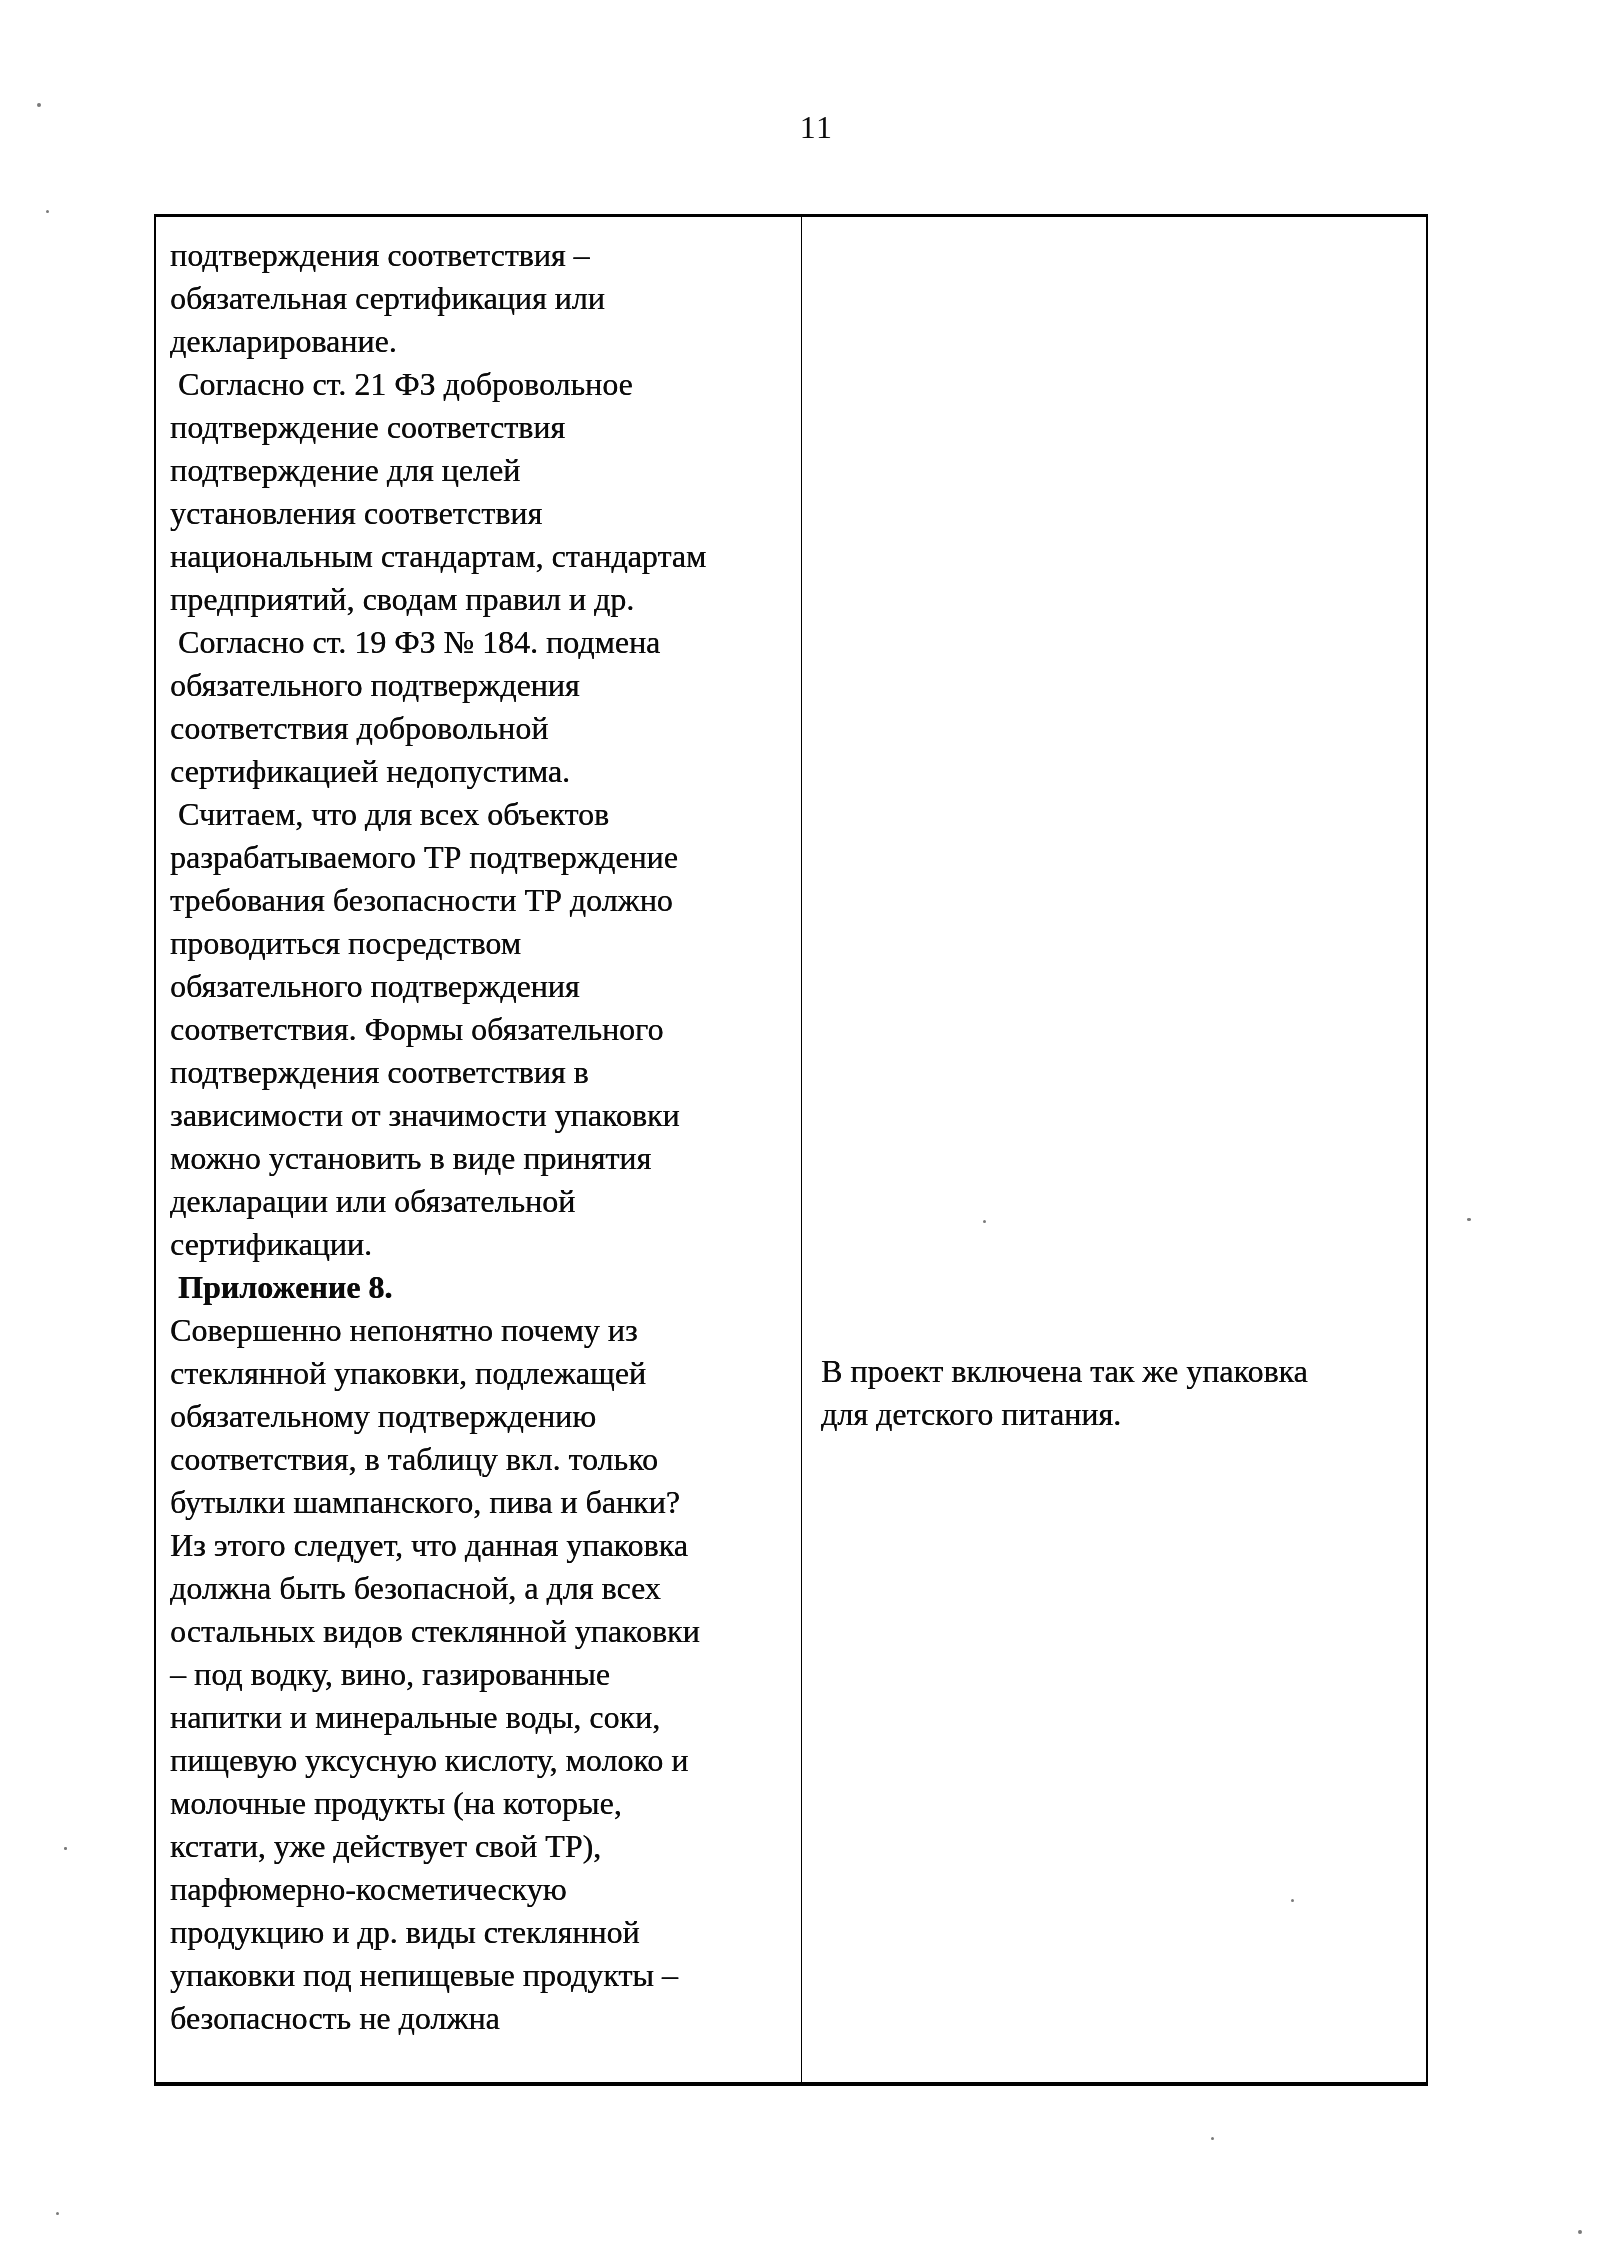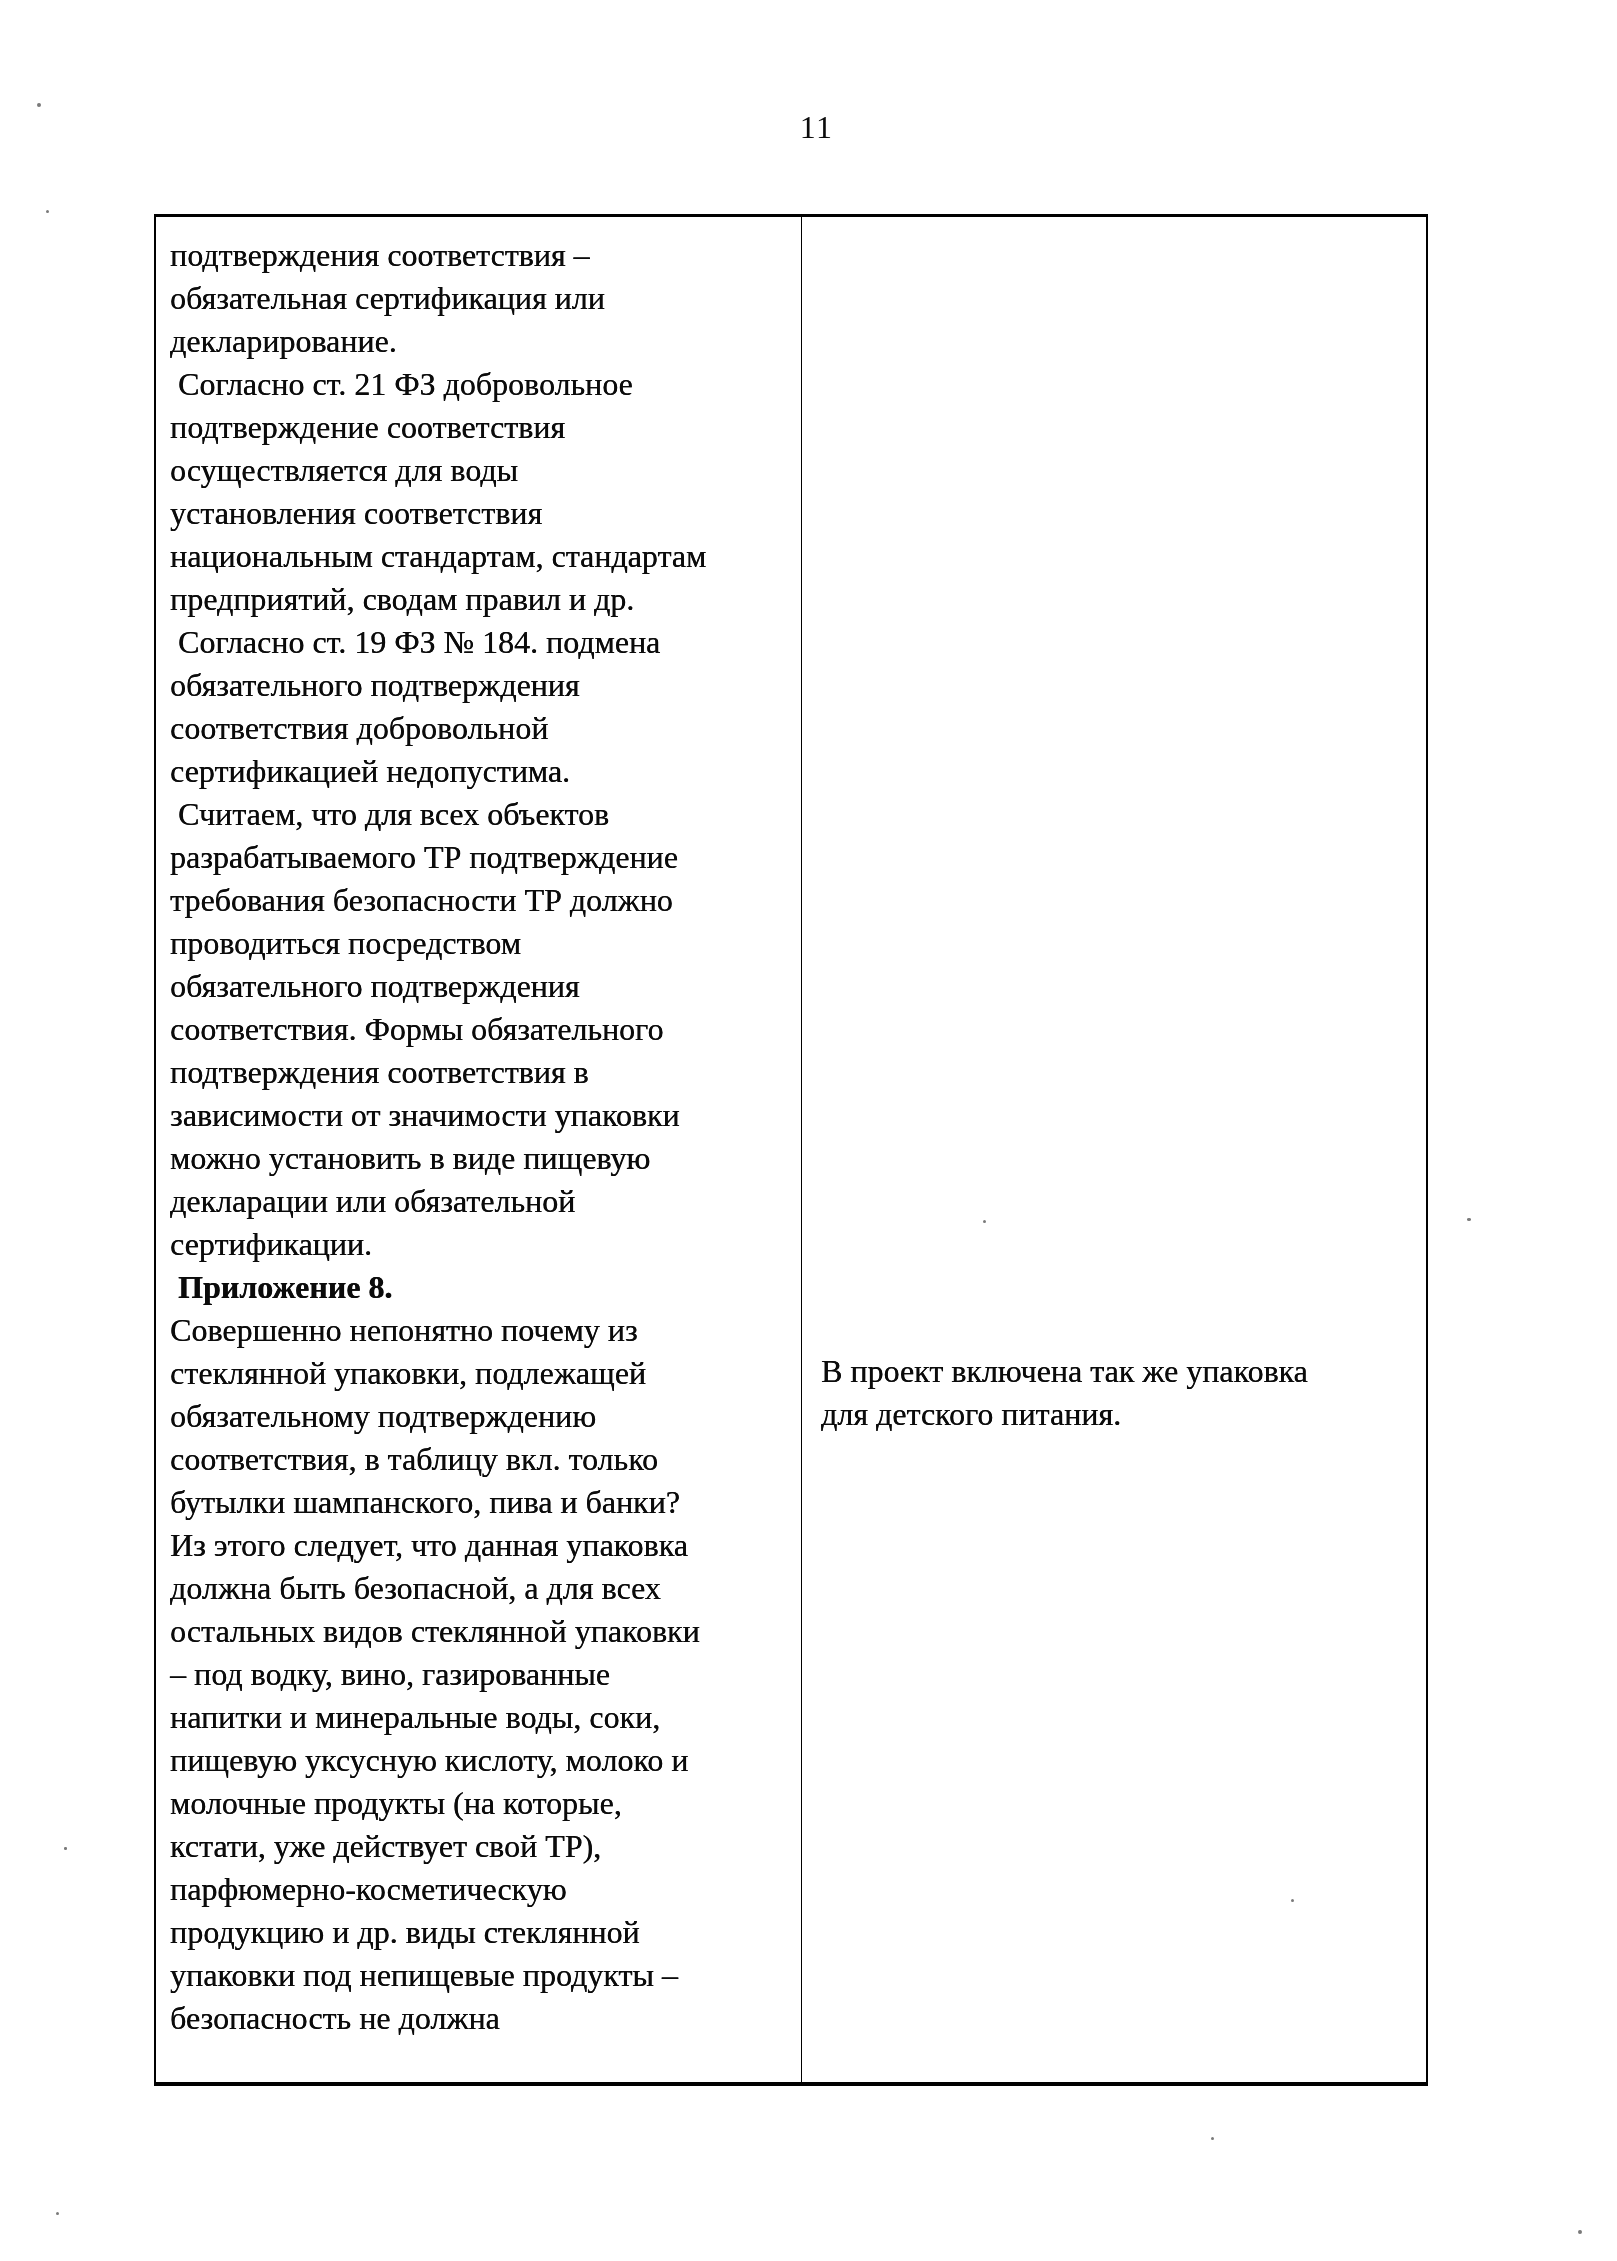--- a/index.html
+++ b/index.html
@@ -69,37 +69,37 @@
 
   <div class="page-number">11</div>
 
   <div class="doc-table">
     <div class="cell left">
         <div class="line">подтверждения соответствия –</div>
         <div class="line">обязательная сертификация или</div>
         <div class="line">декларирование.</div>
         <div class="line"> Согласно ст. 21 ФЗ добровольное</div>
         <div class="line">подтверждение соответствия</div>
-        <div class="line">осуществляется для воды</div>
+        <div class="line">подтверждение для целей</div>
         <div class="line">установления соответствия</div>
         <div class="line">национальным стандартам, стандартам</div>
         <div class="line">предприятий, сводам правил и др.</div>
         <div class="line"> Согласно ст. 19 ФЗ № 184. подмена</div>
         <div class="line">обязательного подтверждения</div>
         <div class="line">соответствия добровольной</div>
         <div class="line">сертификацией недопустима.</div>
         <div class="line"> Считаем, что для всех объектов</div>
         <div class="line">разрабатываемого ТР подтверждение</div>
         <div class="line">требования безопасности ТР должно</div>
         <div class="line">проводиться посредством</div>
         <div class="line">обязательного подтверждения</div>
         <div class="line">соответствия. Формы обязательного</div>
         <div class="line">подтверждения соответствия в</div>
         <div class="line">зависимости от значимости упаковки</div>
-        <div class="line">можно установить в виде пищевую</div>
+        <div class="line">можно установить в виде принятия</div>
         <div class="line">декларации или обязательной</div>
         <div class="line">сертификации.</div>
         <div class="line bold"> Приложение 8.</div>
         <div class="line">Совершенно непонятно почему из</div>
         <div class="line">стеклянной упаковки, подлежащей</div>
         <div class="line">обязательному подтверждению</div>
         <div class="line">соответствия, в таблицу вкл. только</div>
         <div class="line">бутылки шампанского, пива и банки?</div>
         <div class="line">Из этого следует, что данная упаковка</div>
         <div class="line">должна быть безопасной, а для всех</div>

